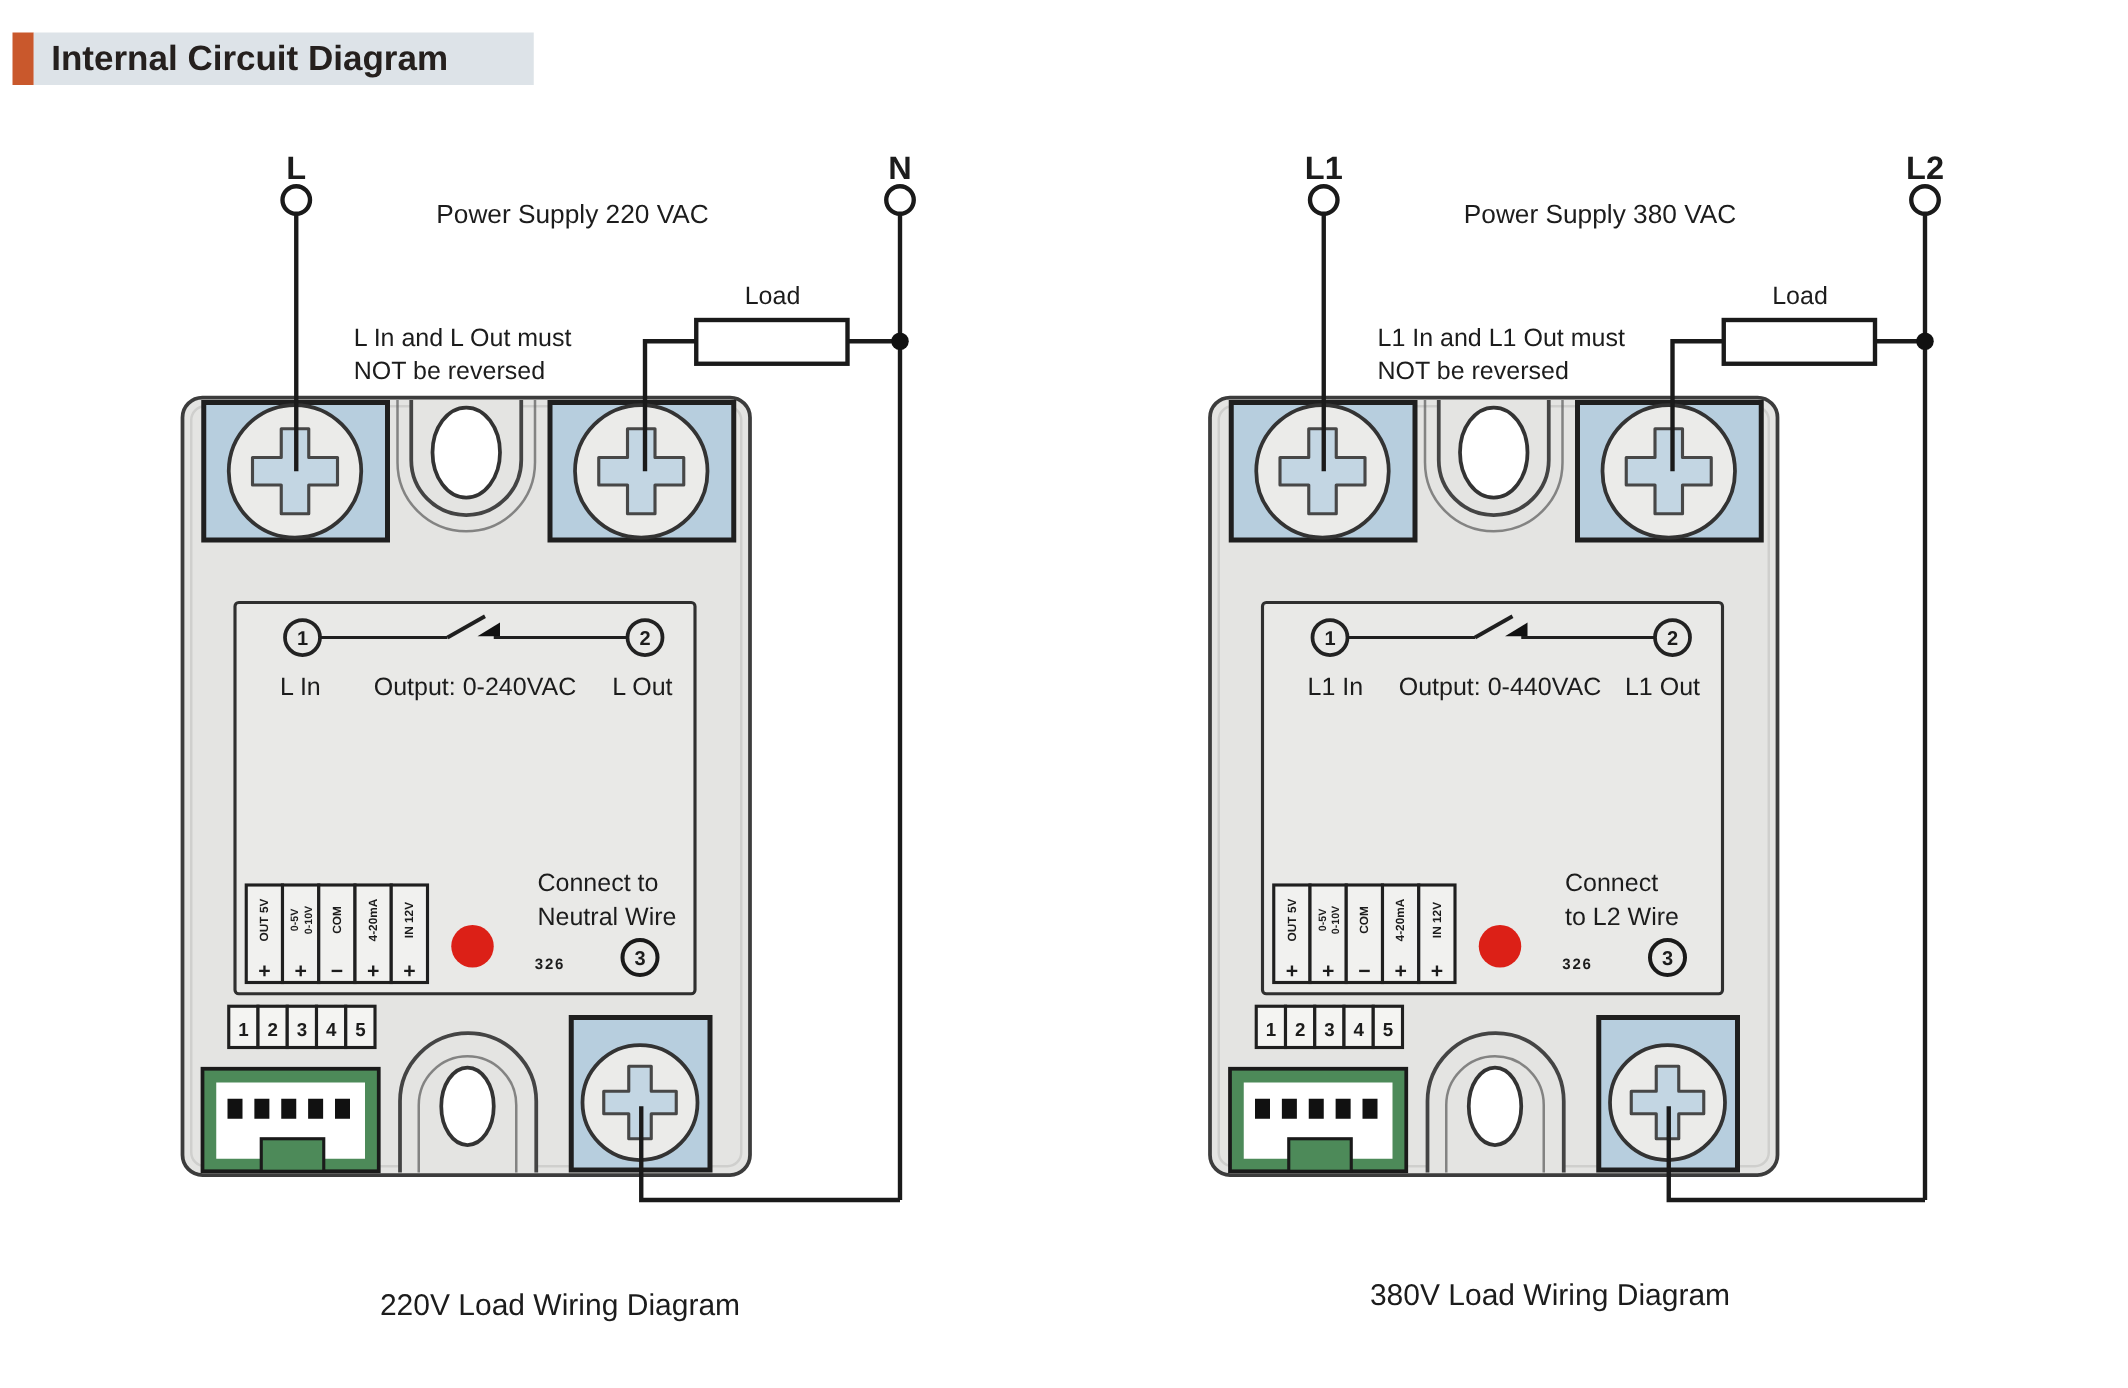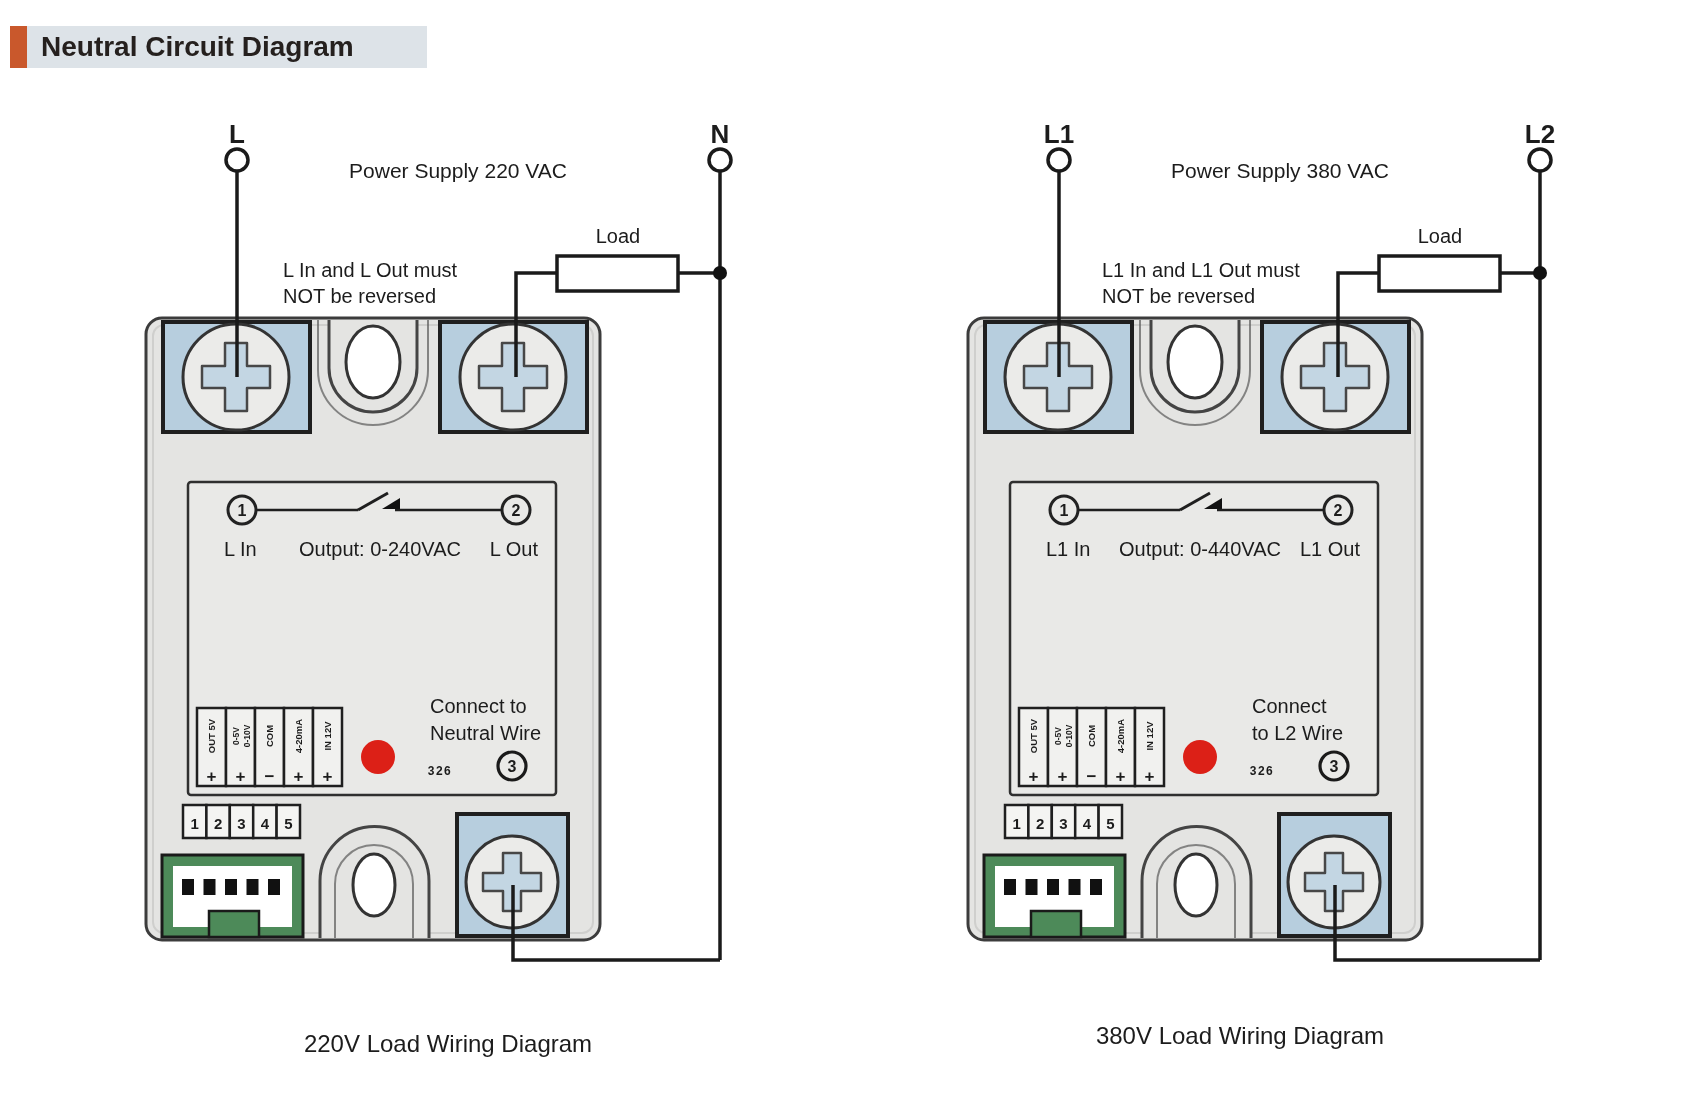--- a/index.html
+++ b/index.html
@@ -166,16 +166,16 @@
       <circle cx="1540" cy="273" r="7" fill="#111111"></circle>
       <path d="M 1379,273 H 1338 V 377" fill="none" stroke="#1a1a1a" stroke-width="3.5"></path>
       <path d="M 1335,885 V 960 H 1540" fill="none" stroke="#1a1a1a" stroke-width="3.5"></path>
 
       <text x="1240" y="1044" text-anchor="middle" font-size="24">380V Load Wiring Diagram</text>
     </g>
   </svg>
 
   <div class="header">
     <div class="accent"></div>
-    <div class="title-text">Neutral Circuit Diagram</div>
+    <div class="title-text">Internal Circuit Diagram</div>
   </div>
 
 </div>
 
 </body></html>

